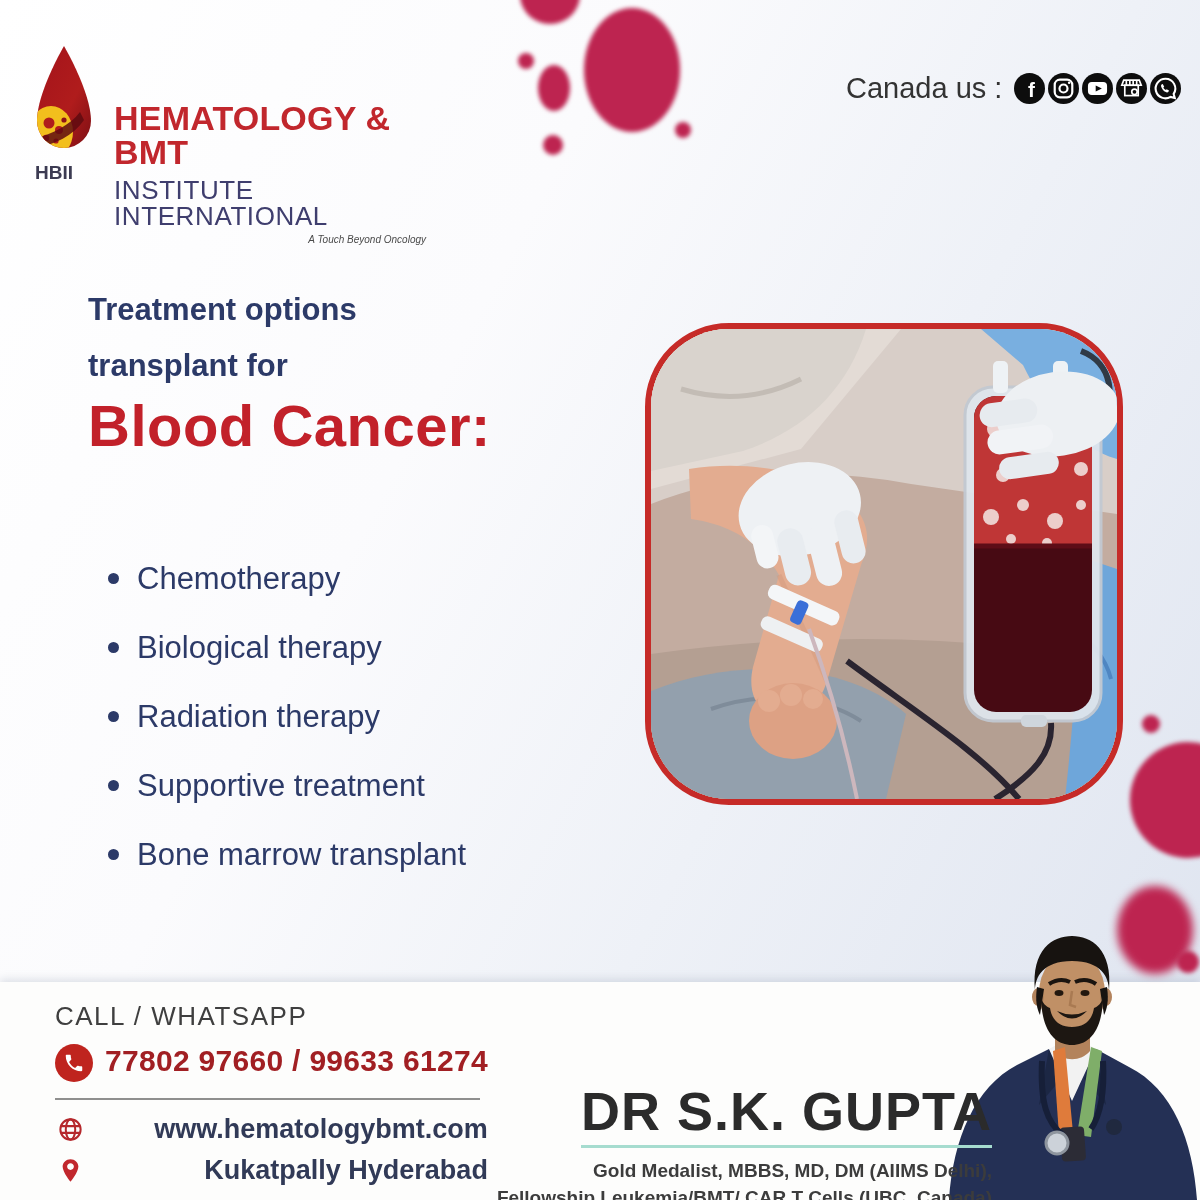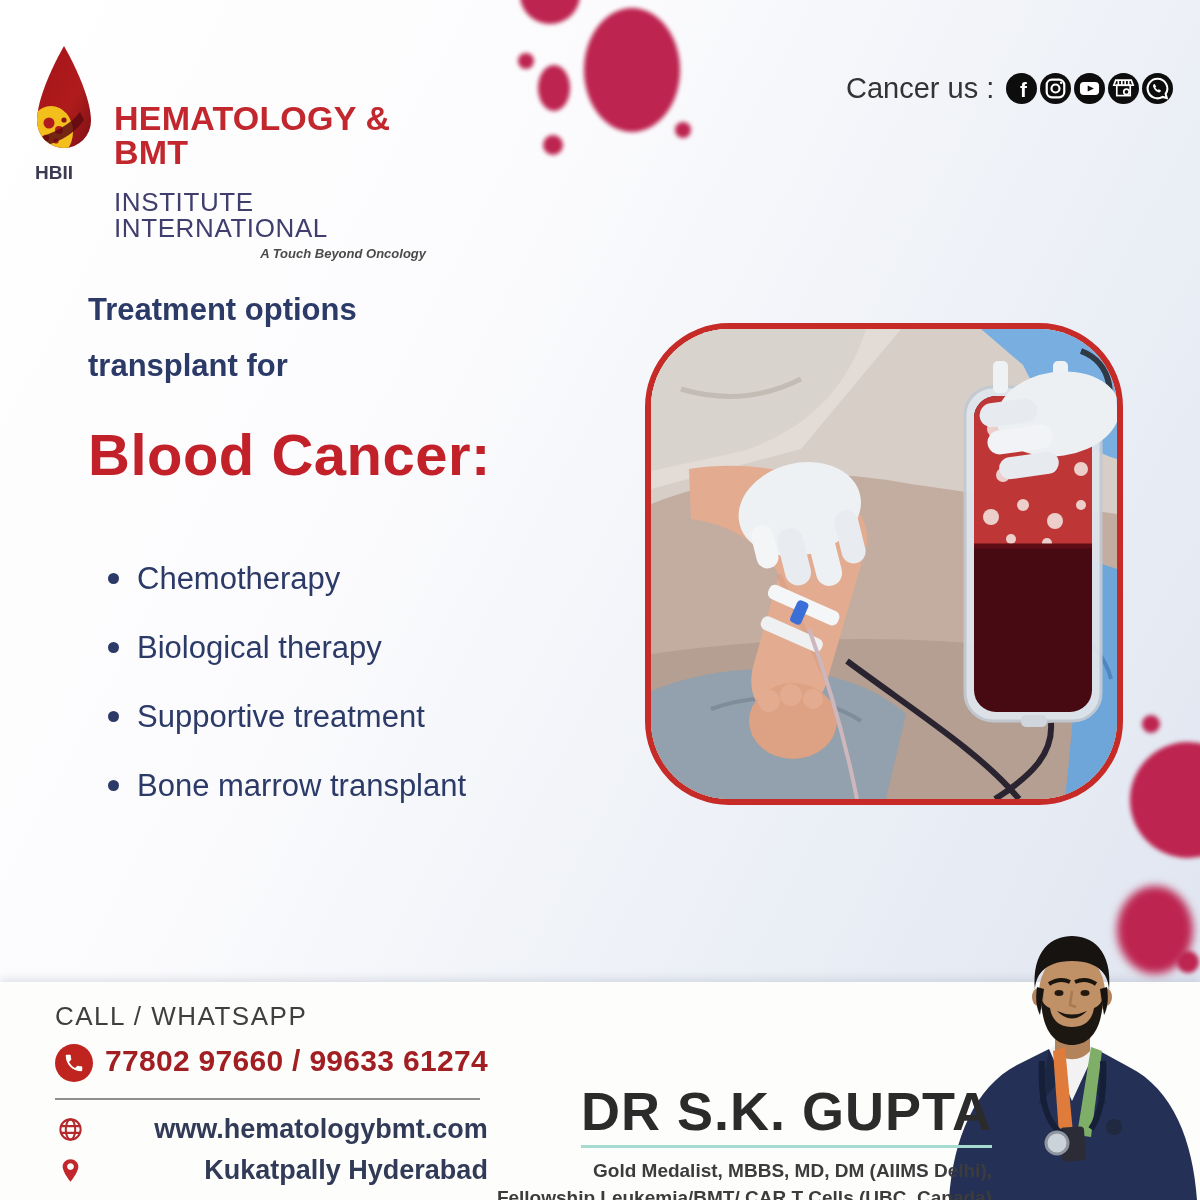--- a/index.html
+++ b/index.html
@@ -18,32 +18,32 @@
   .b5{left:543px;top:135px;width:20px;height:20px;}
   .b6{left:675px;top:122px;width:16px;height:16px;}
   .b7{left:1142px;top:715px;width:18px;height:18px;}
   .b8{left:1130px;top:742px;width:116px;height:116px;}
   .b9{left:1117px;top:886px;width:76px;height:88px;filter:blur(4px);}
   .b10{left:1177px;top:951px;width:22px;height:22px;}
   
   .logo-drop{position:absolute;left:28px;top:44px;text-align:right;}
   .brand-text{position:absolute;left:114px;top:101px;width:312px;}
   .brand-line1{font-size:34px;font-weight:800;color:#c1272d;letter-spacing:.2px;line-height:1;}
-  .brand-line2{font-size:26px;font-weight:500;color:#3f3e6e;letter-spacing:.6px;line-height:1;margin-top:20px;}
-  .brand-tagline{font-size:13px;font-style:italic;font-weight:700;color:#4a4a4a;text-align:right;margin-top:5px;}
+  .brand-line2{font-size:26px;font-weight:500;color:#3f3e6e;letter-spacing:.6px;line-height:1;margin-top:8px;}
+  .brand-tagline{font-size:10px;font-style:italic;font-weight:400;color:#4a4a4a;text-align:right;margin-top:5px;}
   
   .follow{position:absolute;left:846px;top:72px;display:flex;align-items:center;}
   .follow-label{font-size:29px;color:#333;font-weight:500;}
   .social-row{display:flex;margin-left:12px;gap:3px;}
   .social{width:31px;height:31px;border-radius:50%;background:#0d0d0d;display:flex;align-items:center;justify-content:center;}
   .social svg{display:block;}
   
   .headline{position:absolute;left:88px;top:282px;}
   .headline-l{font-size:31px;font-weight:700;color:#2c3a68;line-height:56px;}
-  .headline-hl{font-size:58px;font-weight:800;color:#c2212a;line-height:1;margin-top:32px;letter-spacing:.5px;}
+  .headline-hl{font-size:58px;font-weight:800;color:#c2212a;line-height:1;margin-top:3px;letter-spacing:.5px;}
   
   .treatments{position:absolute;left:92px;top:546px;list-style:none;margin:16px;padding:0;}
   .treatments li{display:flex;align-items:center;margin-bottom:36px;height:33px;}
   .dot{width:11px;height:11px;border-radius:50%;background:#2c3a68;margin-right:18px;flex:0 0 auto;}
   .treat-label{font-size:31px;font-weight:500;color:#2c3a68;}
   
   .photo-frame{position:absolute;left:645px;top:323px;width:478px;height:482px;box-sizing:border-box;border:6px solid #c62b28;border-radius:84px;overflow:hidden;background:#cdbbae;}
   .photo-frame svg{display:block;width:100%;height:100%;}
   
   .contact{position:absolute;left:55px;top:1001px;}
@@ -105,21 +105,21 @@
       <text x="7" y="135" font-size="19" font-weight="bold" fill="#3c3b52" font-family="Liberation Sans, sans-serif">HBII</text>
     </svg>
   </div>
   <div class="brand-text">
     <div class="brand-line1">HEMATOLOGY &amp; BMT</div>
     <div class="brand-line2">INSTITUTE INTERNATIONAL</div>
     <div class="brand-tagline">A Touch Beyond Oncology</div>
   </div>
 
   <div class="follow">
-    <span class="follow-label">Cancer us :</span>
+    <span class="follow-label">Canada us :</span>
     <span class="social-row">
       <span class="social">
         <svg width="31" height="31" viewBox="0 0 24 24">
           <text x="13.6" y="18.4" text-anchor="middle" font-size="16" font-weight="bold" fill="#fff" font-family="Liberation Sans, sans-serif">f</text>
         </svg>
       </span>
       <span class="social">
         <svg width="31" height="31" viewBox="0 0 24 24" fill="none" stroke="#fff" stroke-width="1.7">
           <rect x="5.2" y="5.2" width="13.6" height="13.6" rx="4"></rect>
           <circle cx="12" cy="12" r="3.1"></circle>
@@ -156,20 +156,24 @@
   </div>
 
   <ul class="treatments">
     <li>
         <span class="dot"></span>
         <span class="treat-label">Chemotherapy</span>
       </li>
     <li>
         <span class="dot"></span>
         <span class="treat-label">Biological therapy</span>
+      </li>
+    <li>
+        <span class="dot"></span>
+        <span class="treat-label">Radiation therapy</span>
       </li>
     <li>
         <span class="dot"></span>
         <span class="treat-label">Supportive treatment</span>
       </li>
     <li>
         <span class="dot"></span>
         <span class="treat-label">Bone marrow transplant</span>
       </li>
   </ul>

